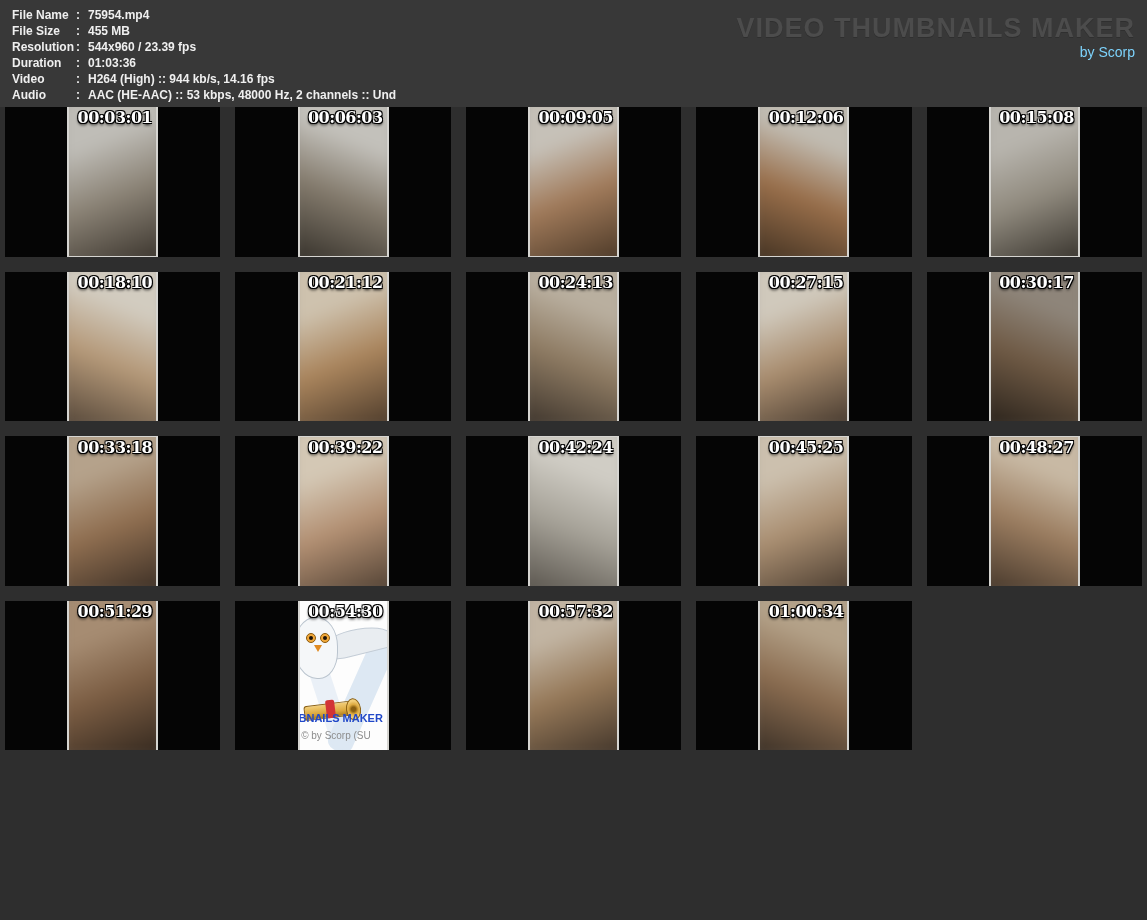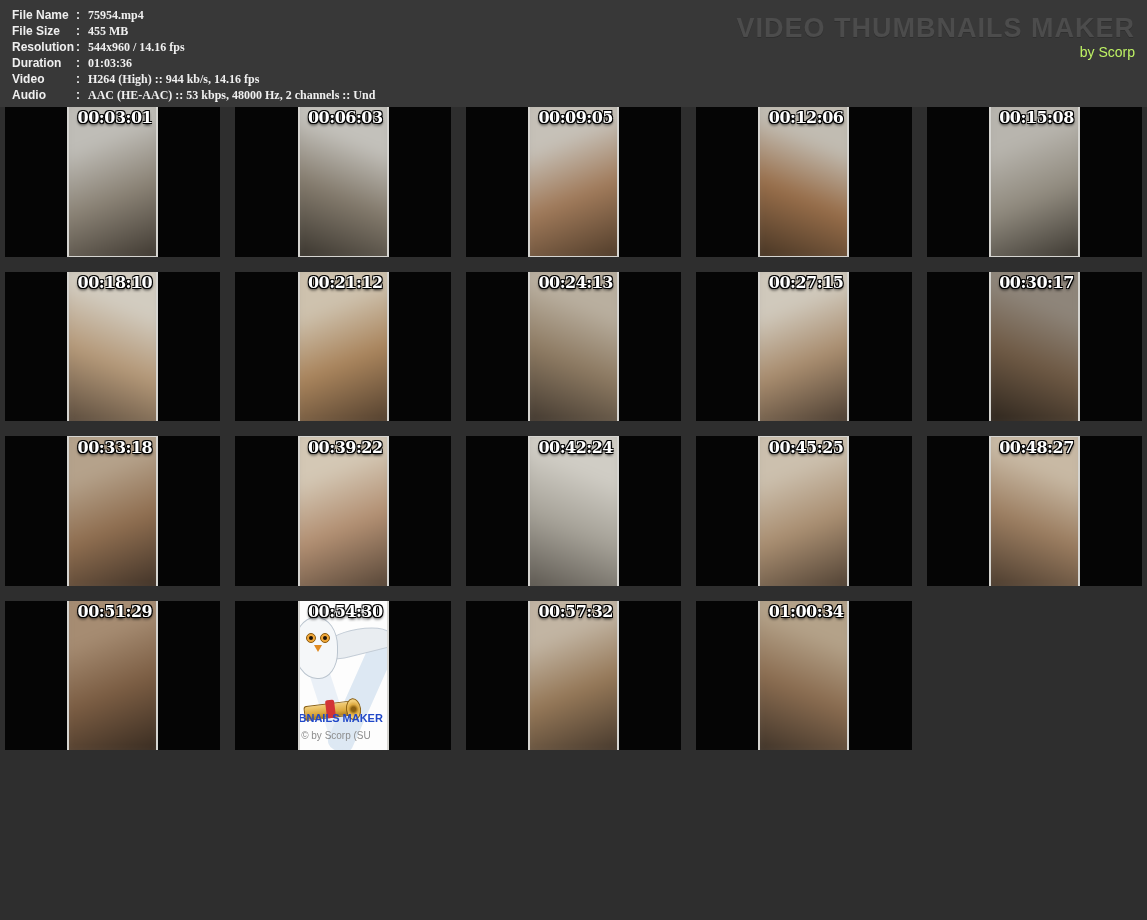--- a/index.html
+++ b/index.html
@@ -9,29 +9,29 @@
   .page { width: 1147px; height: 920px; position: relative; }
 
   
   .hdr {
     width: 1147px; height: 107px; background: #383838; position: relative;
     padding: 7px 0 0 12px;
   }
   .frow { display: flex; line-height: 16px; font-size: 12px; font-weight: bold; color: #efefef; }
   .flabel { width: 64px; flex: 0 0 64px; }
   .fsep { width: 12px; flex: 0 0 12px; text-align: left; }
-  .fval { white-space: nowrap; font-family: Liberation Serif, serif; }
+  .fval { white-space: nowrap; }
 
   .logo { position: absolute; top: 12px; right: 12px; text-align: right; }
   .logo-title {
     font-size: 27px; font-weight: bold; letter-spacing: 1px;
     color: #4c4c4c; line-height: 32px;
     text-shadow: 0 1px 0 #2f2f2f;
   }
-  .logo-sub { font-size: 14px; color: #bef264; margin-top: 0px; }
+  .logo-sub { font-size: 14px; color: #7dd3fc; margin-top: 0px; }
 
   
   .grid {
     width: 1147px; height: 813px;
     display: grid;
     grid-template-columns: repeat(5, 1fr);
     grid-template-rows: repeat(5, 1fr);
     gap: 15px;
     padding: 0 5px 5px 5px;
     background: #2e2e2e;
@@ -132,21 +132,21 @@
         <span class="fval">75954.mp4</span>
     </div>
     <div class="frow">
       <span class="flabel">File Size</span>
         <span class="fsep">:</span>
         <span class="fval">455 MB</span>
     </div>
     <div class="frow">
       <span class="flabel">Resolution</span>
         <span class="fsep">:</span>
-        <span class="fval">544x960 / 14.16 fps</span>
+        <span class="fval">544x960 / 23.39 fps</span>
     </div>
     <div class="frow">
       <span class="flabel">Duration</span>
         <span class="fsep">:</span>
         <span class="fval">01:03:36</span>
     </div>
     <div class="frow">
       <span class="flabel">Video</span>
         <span class="fsep">:</span>
         <span class="fval">H264 (High) :: 944 kb/s, 14.16 fps</span>

